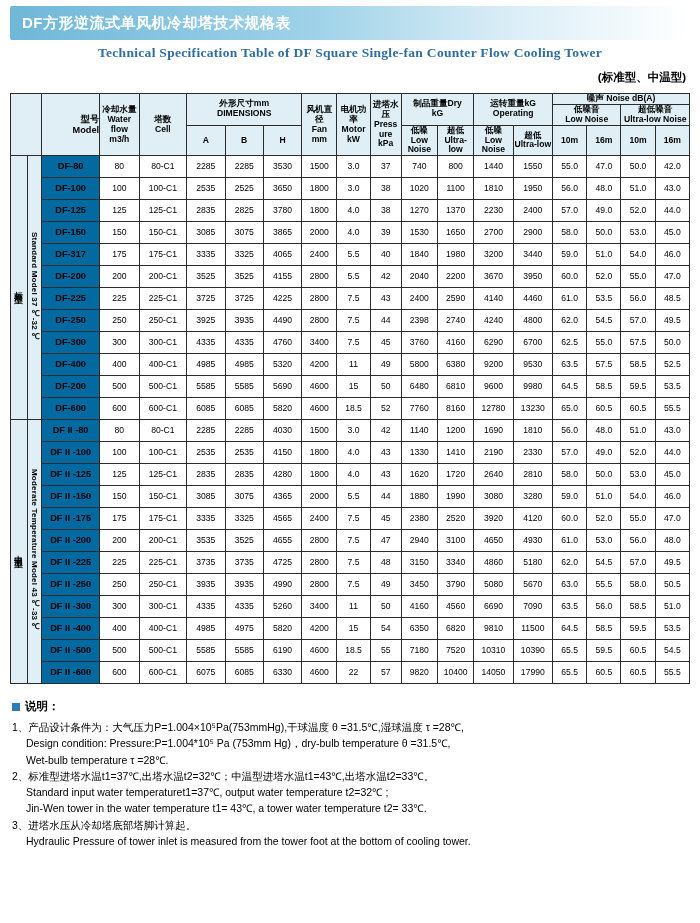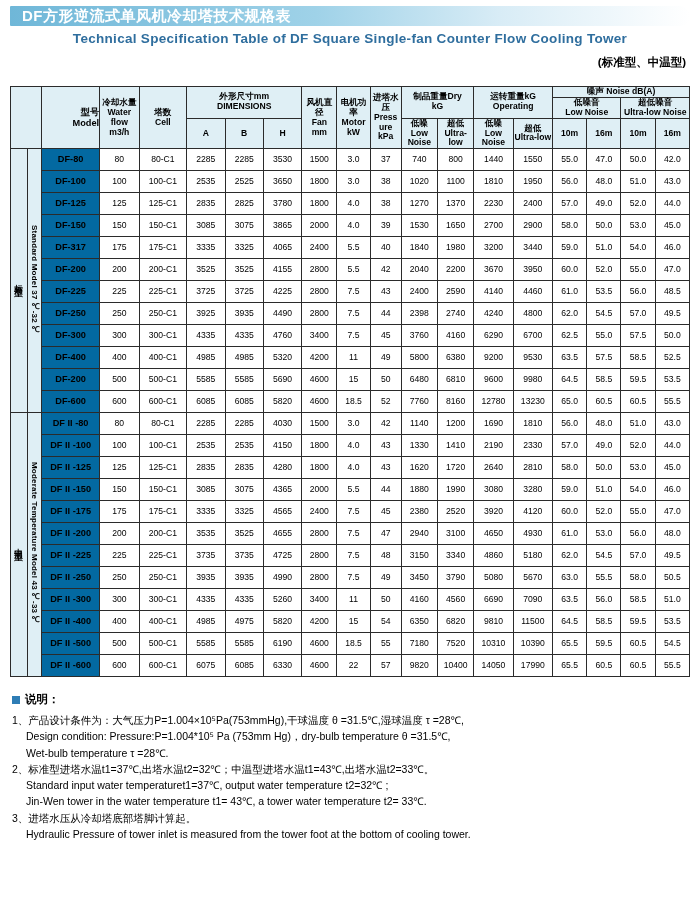--- a/index.html
+++ b/index.html
@@ -19,51 +19,51 @@
     width: 700px;
     height: 923px;
     position: relative;
     box-sizing: border-box;
     padding: 0 10px;
   }
 
   
   .banner {
     position: relative;
-    height: 20px;
+    height: 34px;
     margin-top: 6px;
     background: linear-gradient(to right, #6fb7d8 0%, #9fd2e8 45%, #d8ecf6 72%, #ffffff 100%);
     border-radius: 2px 18px 18px 2px;
     display: flex;
     align-items: center;
   }
   .banner-title {
     font-size: 15px;
     font-weight: bold;
     color: #ffffff;
     letter-spacing: 0.5px;
     padding-left: 12px;
     line-height: 34px;
     white-space: nowrap;
   }
   .subtitle {
     text-align: center;
     color: #2f6e9e;
     font-size: 13.5px;
-    font-family: Liberation Sans, sans-serif;
+    font-family: Liberation Serif, serif;
     font-weight: bold;
     margin-top: 5px;
     letter-spacing: 0.3px;
   }
   .type-note {
     text-align: right;
     font-size: 11.5px;
     font-weight: bold;
     margin-top: 9px;
-    margin-bottom: 16px;
+    margin-bottom: 8px;
     padding-right: 4px;
   }
 
   
   table.spec {
     border-collapse: collapse;
     width: 680px;
     table-layout: fixed;
     font-size: 8.2px;
   }

